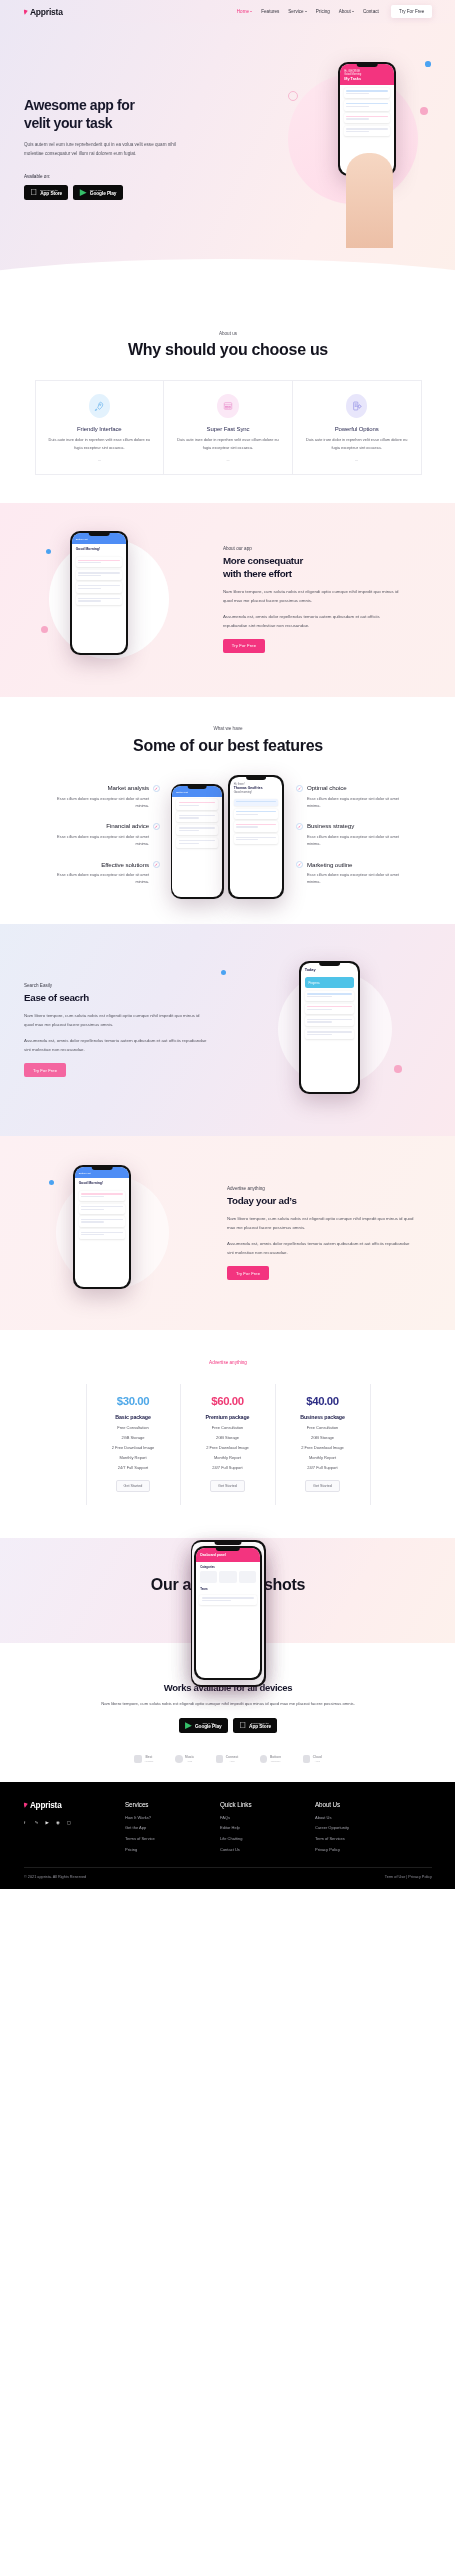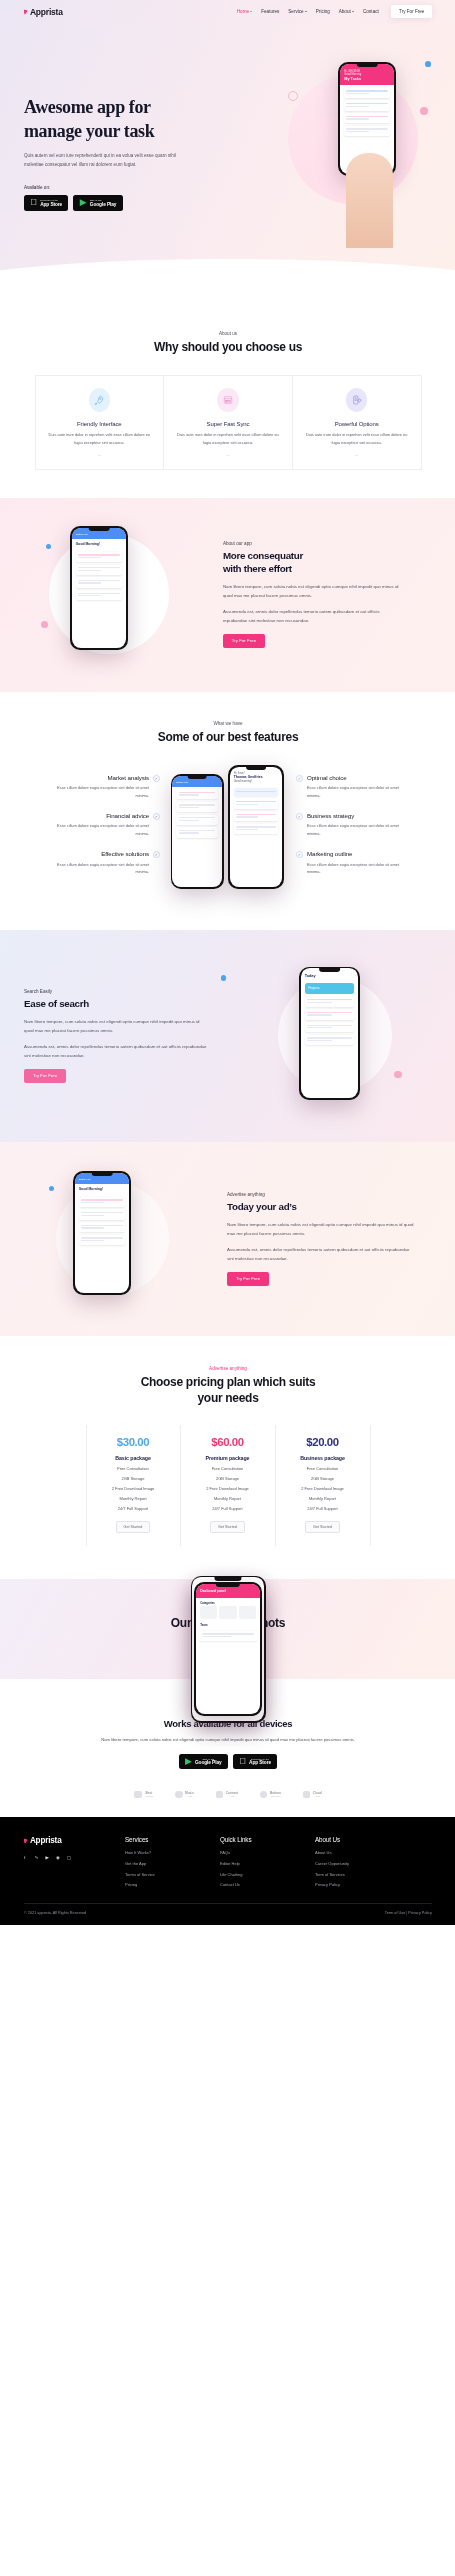--- a/index.html
+++ b/index.html
@@ -37,21 +37,21 @@
     box-shadow:0 1.3px 6.3px rgba(180,120,160,.18);
   }
 
   
   .hero {
     background:linear-gradient(115deg,#ece7f4 0%,#f7eaf1 40%,#fdeeee 70%,#fdf0ea 100%);
     padding:0 24px; position:relative; height:279px; overflow:hidden;
   }
   .hero-inner { display:flex; position:relative; z-index:5; }
   .hero-left { width:190px; padding-top:73px; }
-  .hero h1 { font-size:18px; line-height:1.32; font-weight:700; letter-spacing:-0.4px; color:#17172a;font-family:Liberation Serif, serif; }
+  .hero h1 { font-size:14px; line-height:1.32; font-weight:700; letter-spacing:-0.4px; color:#17172a; }
   .hero p.sub { font-size:4.6px; line-height:1.95; color:#55555f; margin-top:8.2px; width:158px; }
   .avail { font-size:4.6px; color:#2c2c38; margin-top:15px; font-weight:500;}
   .stores { display:flex; gap:5px; margin-top:5.7px; }
   .store {
     background:#0b0b0b; color:#fff; border-radius:2.5px;
     padding:3.2px 6.3px; display:flex; align-items:center; gap:3.2px; min-width:39px;
   }
   .store .glyph { font-size:8.9px; line-height:1; }
   .store .t { line-height:1.05; }
   .store .t1 { font-size:2.2px; letter-spacing:0.1px; display:block; opacity:.92;}
@@ -95,21 +95,21 @@
   .wave-bottom {
     position:absolute; left:0; bottom:-1.3px; width:456px; height:44px;
     background:#fff; border-radius:50% 50% 0 0 / 100% 100% 0 0;
     transform:scaleX(1.5);
   }
 
   
   .sec-eyebrow { text-align:center; font-size:4.6px; color:#51515c; }
   .sec-eyebrow.pink { color:#f3347f; }
   .sec-title {
-    text-align:center; font-size:12px; font-weight:700;
+    text-align:center; font-size:16px; font-weight:700;
     letter-spacing:-0.3px; color:#14141f; margin-top:4.4px; line-height:1.28;
   }
 
   
   .about { background:#fff; padding:29px 0 28px; }
   .cards { display:flex; margin:19px auto 0; width:387px; border:0.6px solid #ededf2; }
   .card { flex:1; padding:12.7px 10px 11.4px; text-align:center; border-right:0.6px solid #ededf2; }
   .card:last-child { border-right:none; }
   .card .ico {
     width:21.5px;height:24px;margin:0 auto 8.2px;border-radius:50%;
@@ -133,21 +133,21 @@
   .prod-right { width:190px; padding-left:8.9px; }
   .lbl { font-size:4.6px; color:#3e3e4a; }
   .h2big { font-size:9.8px; font-weight:700; letter-spacing:-0.3px; line-height:1.33; color:#15152a; margin-top:3.2px; }
   .body-p { font-size:4.4px; line-height:2.05; color:#55555f; margin-top:7px; }
   .btn-pink {
     display:inline-block; background:#f3347f; color:#fff; font-size:4.2px;
     padding:4.4px 8.9px; border-radius:1.9px; margin-top:8.9px; letter-spacing:0.1px;
   }
 
   
-  .feat { background:#fff; padding:29px 0 32px; }
+  .feat { background:#fff; padding:29px 0 16px; }
   .feat-row { display:flex; align-items:center; justify-content:center; margin-top:19px; gap:6.3px; }
   .feat-col { width:114px; }
   .feat-col.left { text-align:right; }
   .fitem { margin-bottom:12.7px; position:relative; }
   .fitem h4 { font-size:6.2px; font-weight:500; color:#191926; letter-spacing:-0.1px; }
   .fitem p { font-size:3.9px; line-height:1.95; color:#5d5d68; margin-top:3.2px; }
   .check {
     position:absolute; top:0.6px; width:7px;height:7px;border-radius:50%;
     border:0.6px solid #c9dcf5; display:flex;align-items:center;justify-content:center;
     font-size:3.8px; color:#f3347f; background:#fff;
@@ -296,21 +296,21 @@
             <div class="ph-line s"></div>
           </div>
       </div>
     </div>
     <div class="hand"></div>
 
     <div class="hero-inner">
       <div class="hero-left">
         <h1>
           <span>Awesome app for</span><br>
-          <span>manage your task</span>
+          <span>velit your task</span>
         </h1>
         <p class="sub">Quis autem vel eum iure reprehenderit qui in ea volua velit esse quam nihil molestiae consequatur vel illum rai dolorem eum fugiat.</p>
         <div class="avail">Available on:</div>
         <div class="stores">
           <a class="store">
             <span class="glyph"></span>
             <span class="t">
                 <span class="t1">Download on the</span>
                 <span class="t2">App Store</span>
               </span>
@@ -579,24 +579,20 @@
       <div class="lbl">Advertise anything</div>
       <div class="h2big">Today your ad’s</div>
       <p class="body-p">Nam libero tempore, cum soluta nobis est eligendi optio cumque nihil impedit quo minus id quod max me placeat facere possimus omnis.</p>
       <p class="body-p">Assumenda est, omnis dolor repellendus temoriu autem quibusdam et aut officiis repudiandae sint molestiae non recusandae.</p>
       <a class="btn-pink">Try For Free</a>
     </div>
   </div>
 
   <div class="pricing">
     <div class="sec-eyebrow pink">Advertise anything</div>
-    <div class="sec-title">
-      <span>Choose pricing plan which suits</span><br>
-      <span>your needs</span>
-    </div>
     <div class="plans">
       <div class="plan p1">
         <div class="price">$30.00</div>
         <h4>Basic package</h4>
         <ul>
           <li>Free Consultation</li>
           <li>2GB Storage</li>
           <li>2 Free Download Image</li>
           <li>Monthly Report</li>
           <li>24/7 Full Support</li>
@@ -609,21 +605,21 @@
         <ul>
           <li>Free Consultation</li>
           <li>2GB Storage</li>
           <li>2 Free Download Image</li>
           <li>Monthly Report</li>
           <li>24/7 Full Support</li>
         </ul>
         <a class="getbtn">Get Started</a>
       </div>
       <div class="plan p3">
-        <div class="price">$20.00</div>
+        <div class="price">$40.00</div>
         <h4>Business package</h4>
         <ul>
           <li>Free Consultation</li>
           <li>2GB Storage</li>
           <li>2 Free Download Image</li>
           <li>Monthly Report</li>
           <li>24/7 Full Support</li>
         </ul>
         <a class="getbtn">Get Started</a>
       </div>

